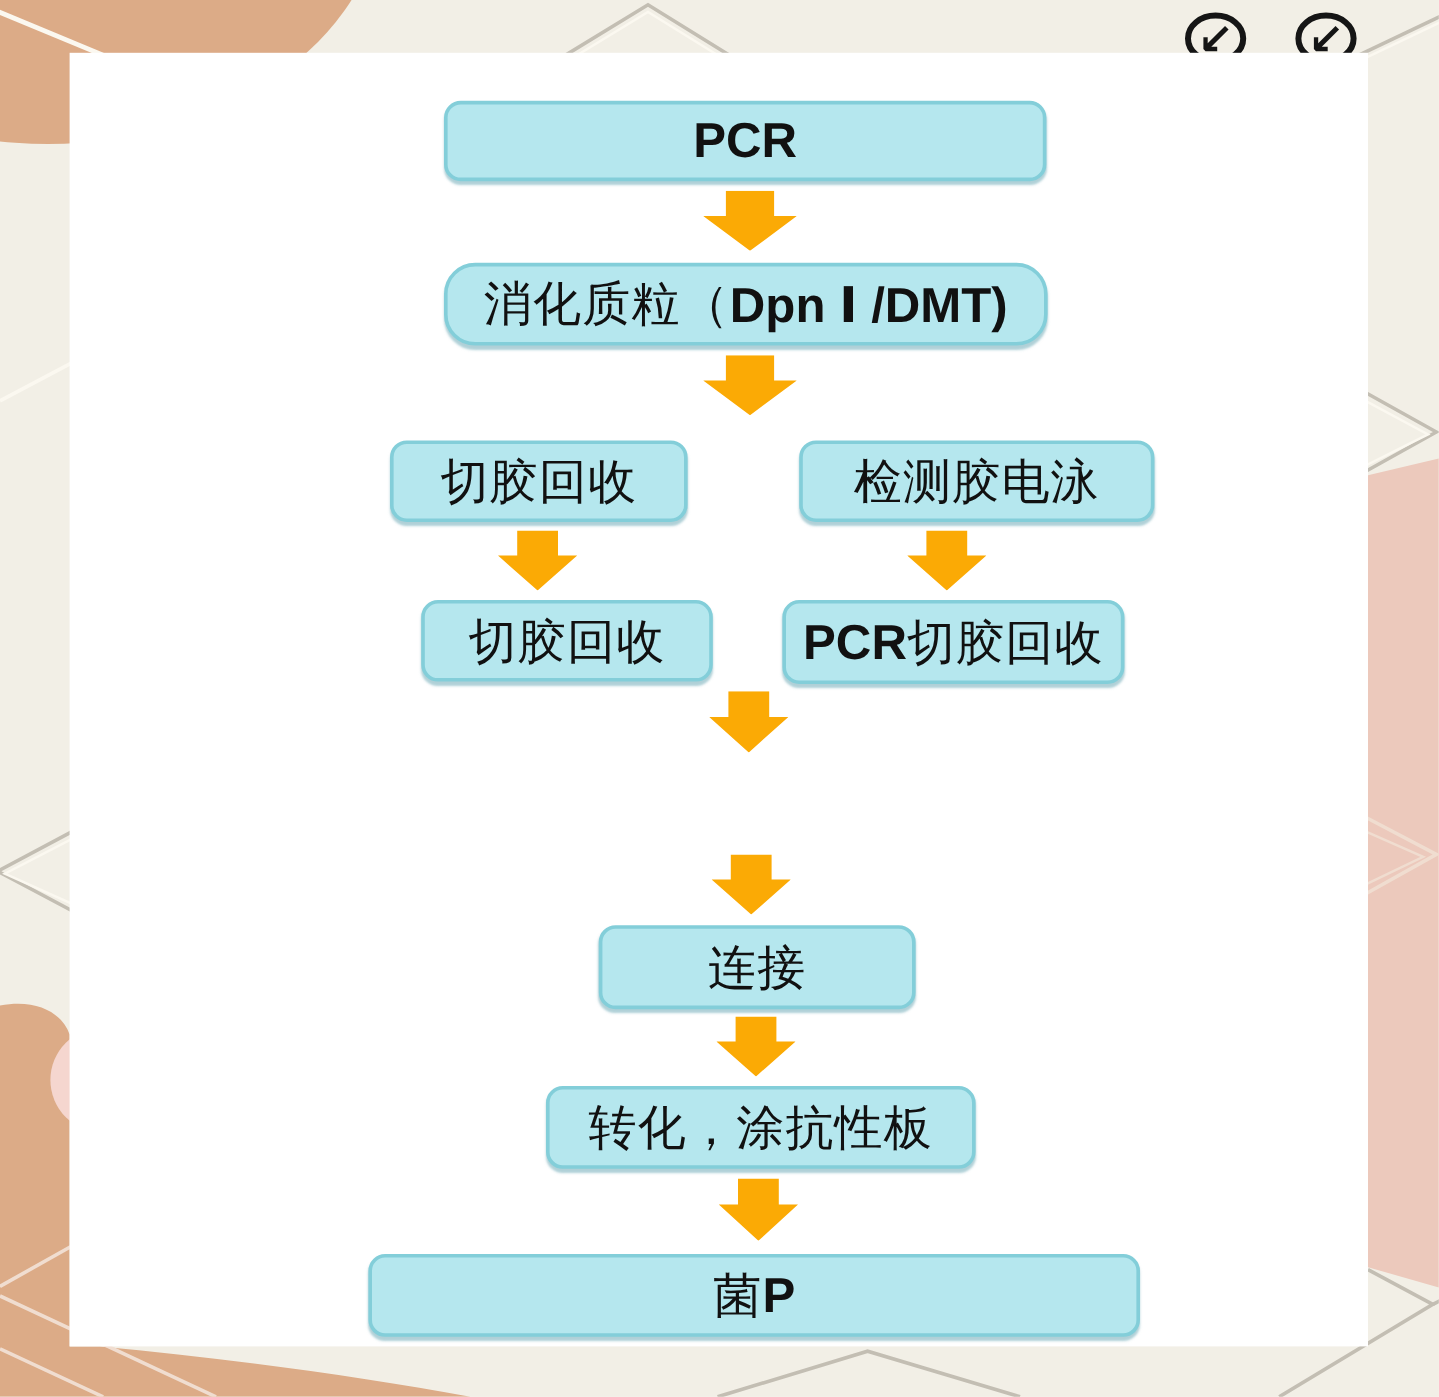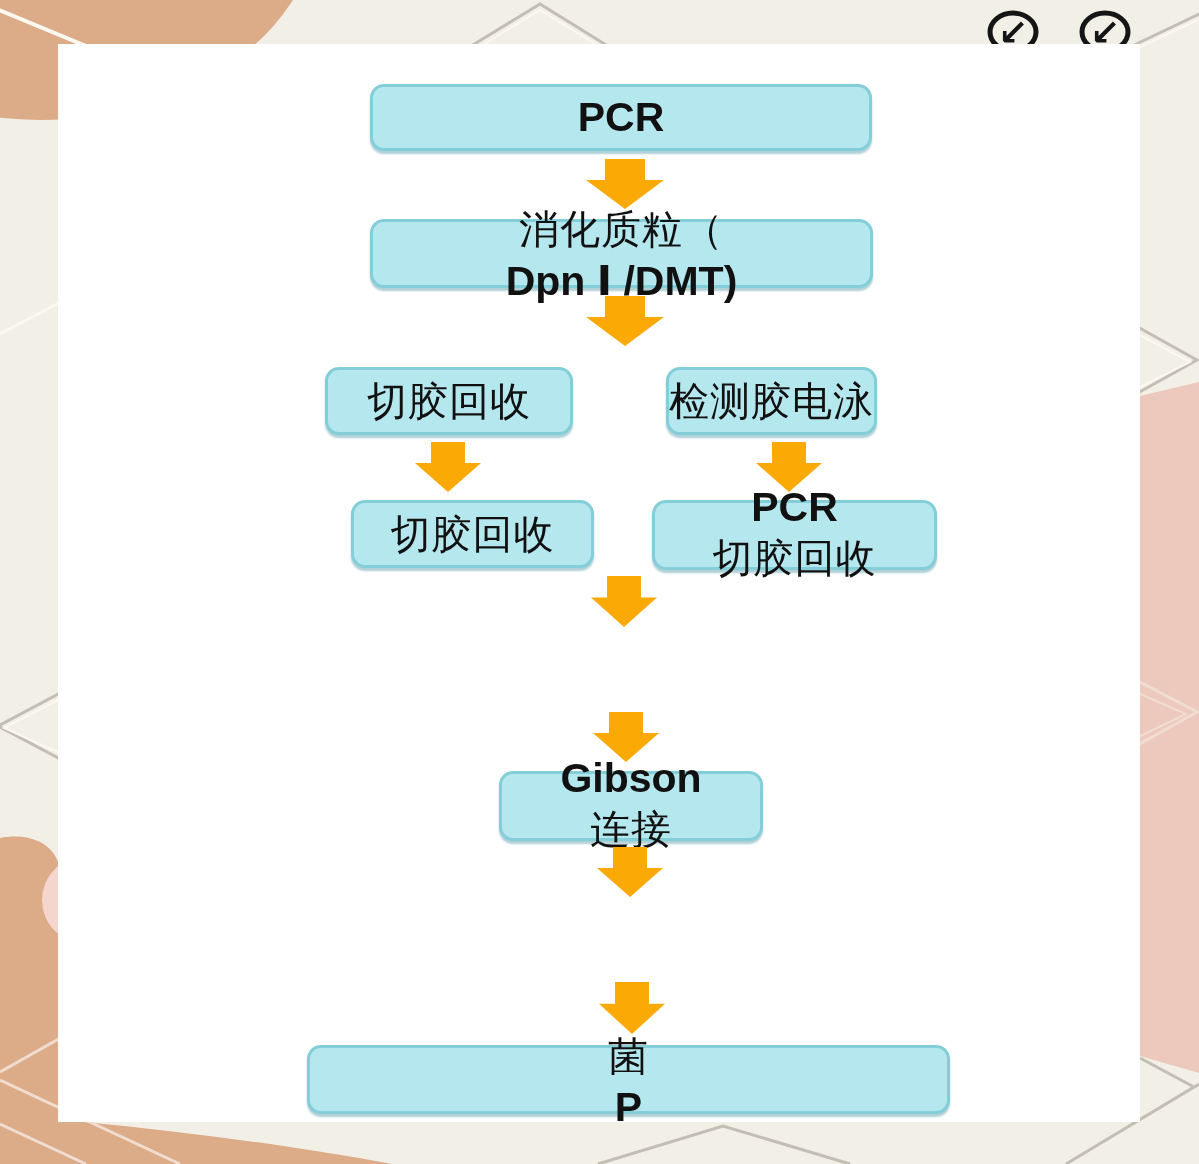--- a/index.html
+++ b/index.html
@@ -21,30 +21,29 @@
     display:flex;align-items:center;justify-content:center;
     background:var(--box_fill);
     border:3px solid var(--box_border);
     border-radius:14px;
     box-shadow:0 3px 2px rgba(110,170,182,.55);
     box-sizing:border-box;
     color:var(--ink);
     font-size:40px;
     letter-spacing:1px;
     white-space:nowrap;
-    flex-direction:column;
   }
   .flow-box .lat{
     font-family:"Liberation Sans","DejaVu Sans",sans-serif;
     font-weight:700;font-size:41px;letter-spacing:0;
   }
   .n1 {left:370px;top:84px;  width:502px;height:67px;}
-  .n2 {left:370px;top:219px; width:503px;height:69px;}
+  .n2 {left:370px;top:219px; width:503px;height:69px;border-radius:26px;}
   .n3 {left:325px;top:367px; width:248px;height:68px;}
-  .n4 {left:666px;top:367px; width:211px;height:68px;}
+  .n4 {left:666px;top:367px; width:296px;height:68px;}
   .n5 {left:327px;top:500px; width:243px;height:68px;margin-left:24px;}
   .n6 {left:652px;top:500px; width:285px;height:70px;}
   .n7 {left:541px;top:634px; width:174px;height:72px;}
   .n8 {left:499px;top:771px; width:264px;height:70px;}
   .n9 {left:455px;top:905px; width:358px;height:69px;}
   .n10{left:307px;top:1045px;width:643px;height:69px;}
 
   .arrow{position:absolute;}
   .arrow polygon{fill:var(--arrow);}
   .a1{left:586px;top:159px;width:78px;height:50px;}
@@ -157,27 +156,31 @@
     <svg class="arrow a5" viewBox="0 0 66 50" preserveAspectRatio="none">
         <polygon points="16,0 50,0 50,21 66,21 33,50 0,21 16,21"></polygon>
       </svg>
 
     <svg class="arrow a6" viewBox="0 0 66 50" preserveAspectRatio="none">
         <polygon points="16,0 50,0 50,21 66,21 33,50 0,21 16,21"></polygon>
       </svg>
 
     <div class="flow-box n8">
       <span class="cjk"></span>
-        <span class="lat">Gibson</span>
         <span class="cjk">连接</span>
     </div>
     <svg class="arrow a7" viewBox="0 0 66 50" preserveAspectRatio="none">
         <polygon points="16,0 50,0 50,21 66,21 33,50 0,21 16,21"></polygon>
       </svg>
 
+    <div class="flow-box n9">
+      <span class="cjk">转化，涂抗性板</span>
+        <span class="lat"></span>
+        <span class="cjk"></span>
+    </div>
     <svg class="arrow a8" viewBox="0 0 66 50" preserveAspectRatio="none">
         <polygon points="16,0 50,0 50,21 66,21 33,50 0,21 16,21"></polygon>
       </svg>
 
     <div class="flow-box n10">
       <span class="cjk">菌</span>
         <span class="lat">P</span>
     </div>
 
   </div>

